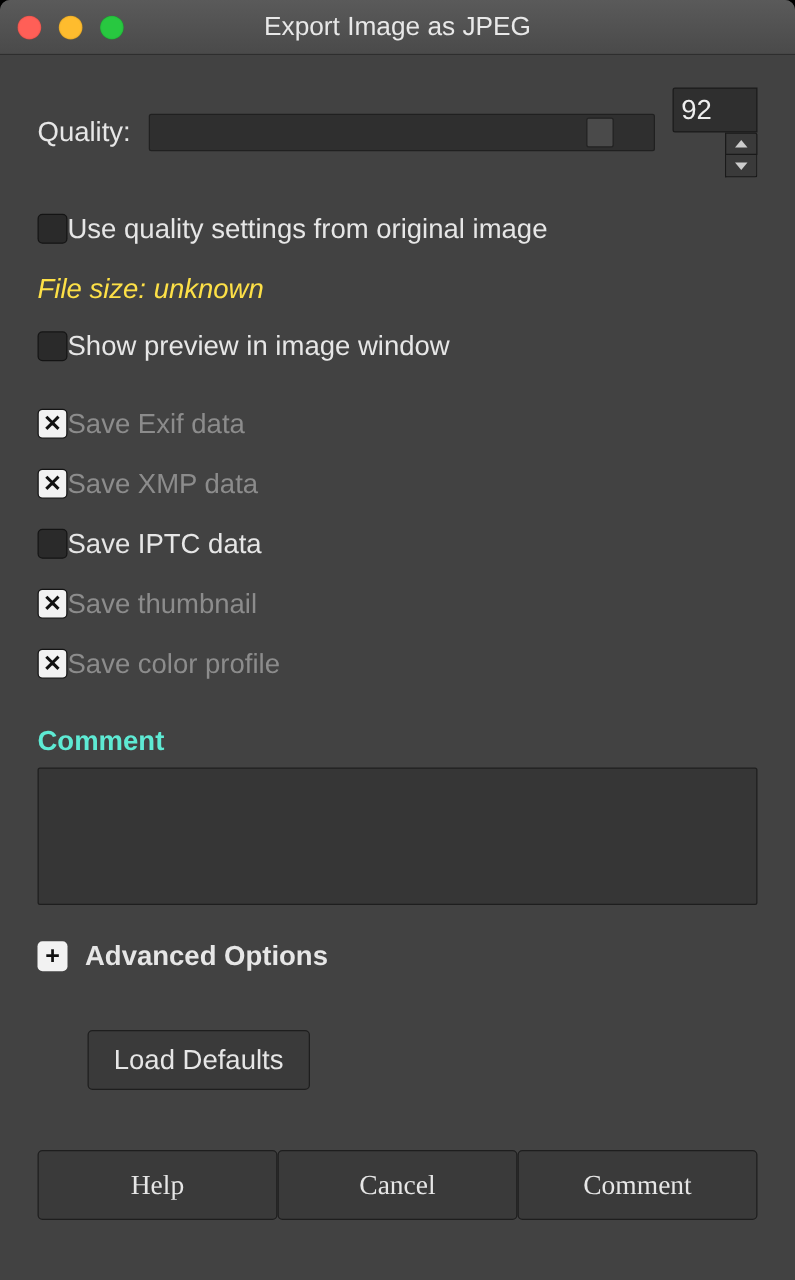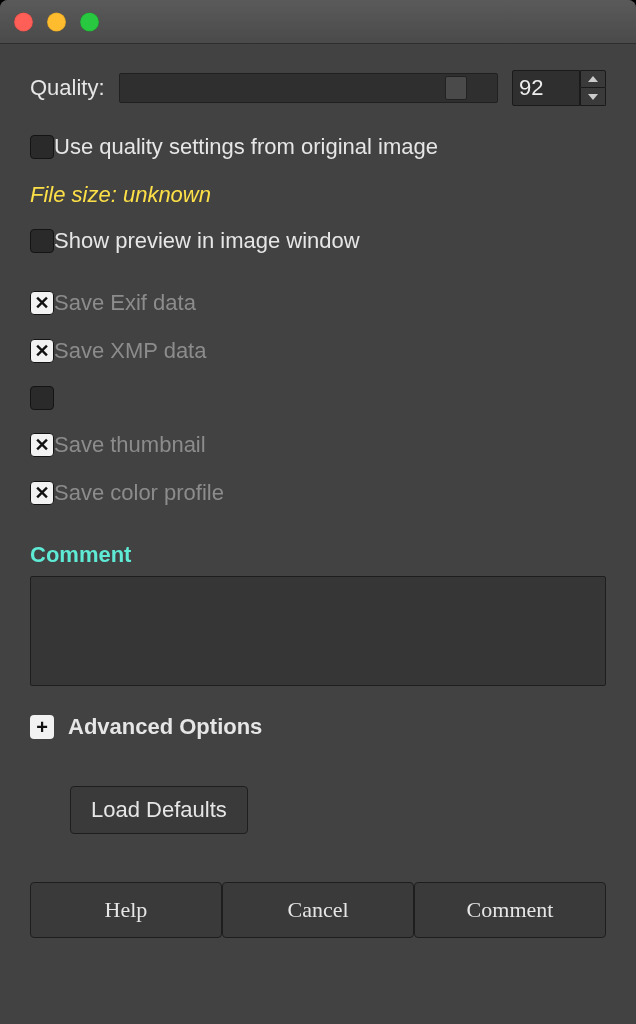--- a/index.html
+++ b/index.html
@@ -32,21 +32,21 @@
   .slider-track {
     flex:1; height: 30px; background: #2f2f2f; border:1px solid #202020;
     position: relative; border-radius:2px;
   }
   .slider-thumb {
     position:absolute; top:2px; bottom:2px; width:22px;
     left: calc(92% - 22px);
     background:#4a4a4a; border:1px solid #222;
     border-radius:2px;
   }
-  .spinbox { display:flex; align-items:flex-end; }
+  .spinbox { display:flex; align-items:flex-end;flex-direction:column; }
   .spin-input {
     width: 68px; height: 36px; background:#2f2f2f; color:#eee;
     border:1px solid #1a1a1a; font-size:22px; padding:0 6px;
     border-radius:2px 0 0 2px;
   }
   .spin-btns { display:flex; flex-direction:column; }
   .spin-btn {
     width: 26px; height: 18px; background:#3a3a3a; border:1px solid #1a1a1a;
     display:flex; align-items:center; justify-content:center;
     font-size:10px; color:#ccc;
@@ -93,20 +93,21 @@
 <body>
 
 <div class="window">
 
   <div class="titlebar">
     <div class="traffic">
       <div class="dot red"></div>
       <div class="dot yellow"></div>
       <div class="dot green"></div>
     </div>
+    <div class="title">Export Image as JPEG</div>
   </div>
 
   <div class="content">
 
     <div class="quality-row">
       <div class="label">Quality:</div>
       <div class="slider-track">
         <div class="slider-thumb"></div>
       </div>
       <div class="spinbox">
@@ -145,20 +146,21 @@
 
     <div class="check-row">
       <div class="cb checked">
           <span class="x">✕</span>
         </div>
       <div class="label disabled-text">Save XMP data</div>
     </div>
 
     <div class="check-row">
       <div class="cb"></div>
+      <div class="label">Save IPTC data</div>
     </div>
 
     <div class="check-row">
       <div class="cb checked">
           <span class="x">✕</span>
         </div>
       <div class="label disabled-text">Save thumbnail</div>
     </div>
 
     <div class="check-row">

